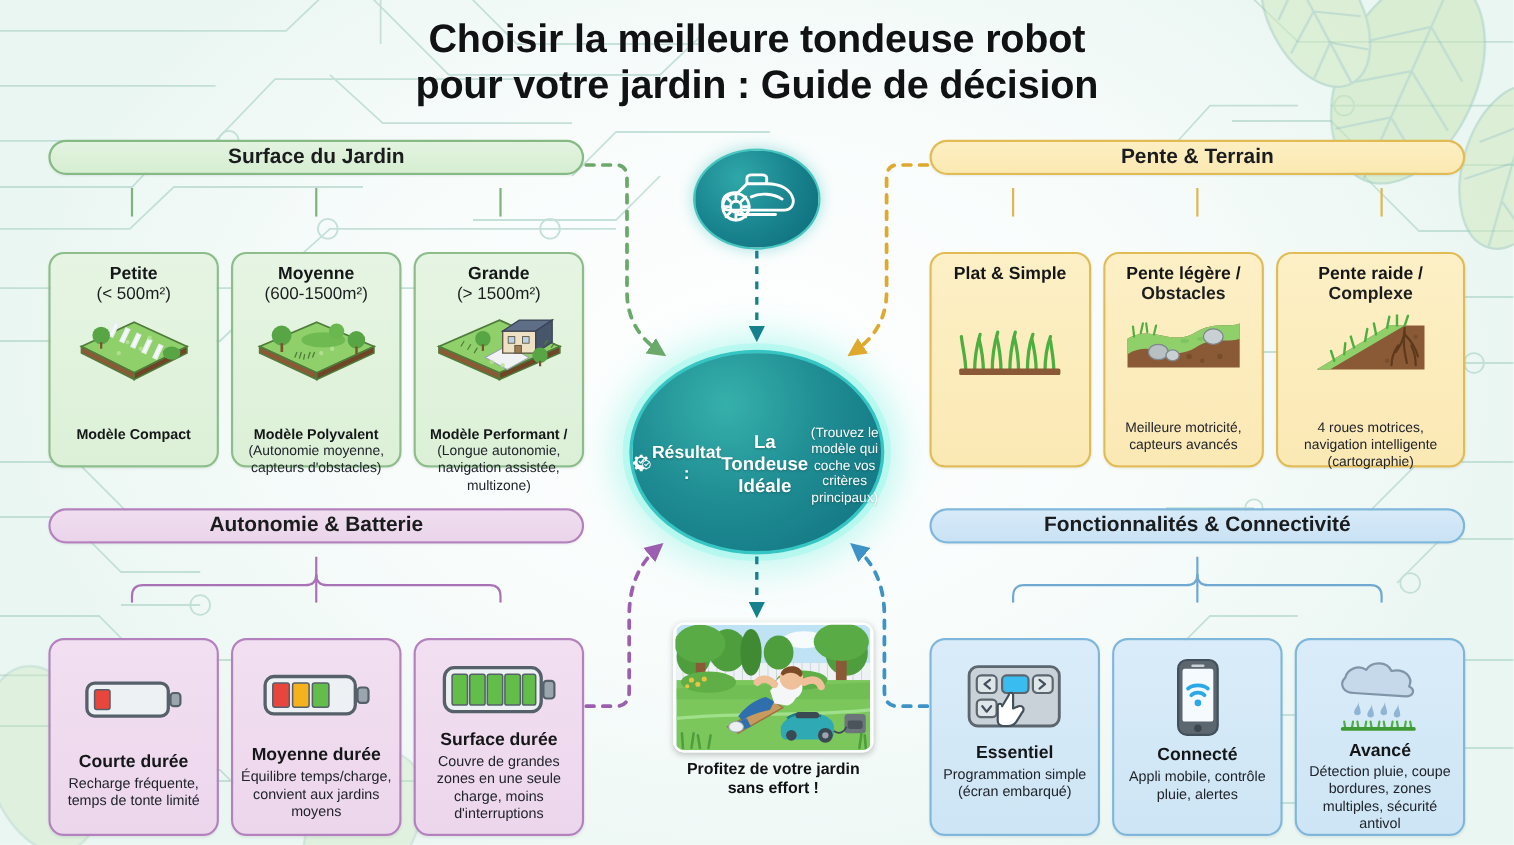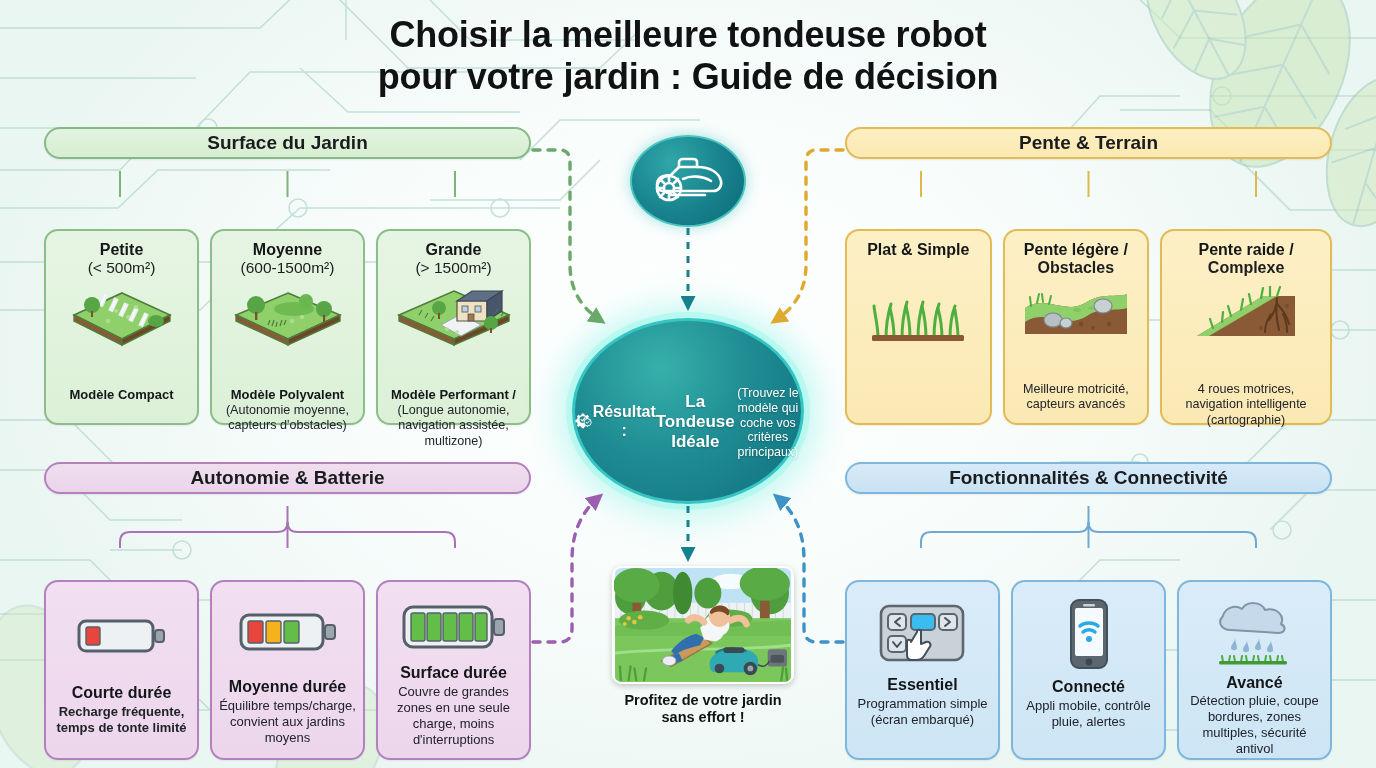--- a/index.html
+++ b/index.html
@@ -407,21 +407,21 @@
     <div class="cards" style="margin-top:86px;">
       <div class="card" style="width:155px; height:180px;">
         <div class="card-art" style="margin-top:12px;margin-bottom:12px;">
           <svg width="92" height="48" viewBox="0 0 92 48">
             <rect x="3" y="10" width="74" height="30" rx="7" fill="#eef1f4" stroke="#56606a" stroke-width="3"></rect>
             <rect x="79" y="19" width="9" height="12" rx="3" fill="#9aa5ae" stroke="#56606a" stroke-width="2"></rect>
             <rect x="10" y="16" width="14" height="18" rx="2" fill="#e8463c" stroke="#56606a" stroke-width="1.4"></rect>
           </svg>
         </div>
         <div class="card-title" style="margin-top:6px;">Courte durée</div>
-        <div class="card-desc" style="font-size:13px;margin-top:2px;font-weight:bold;">Recharge fréquente, temps de tonte limité</div>
+        <div class="card-desc" style="font-size:13px;margin-top:2px;">Recharge fréquente, temps de tonte limité</div>
       </div>
       <div class="card" style="width:155px; height:180px;">
         <div class="card-art" style="margin-top:10px;margin-bottom:10px;">
           <svg width="100" height="52" viewBox="0 0 100 52">
             <rect x="3" y="9" width="82" height="34" rx="8" fill="#eef1f4" stroke="#56606a" stroke-width="3"></rect>
             <rect x="87" y="19" width="10" height="14" rx="3" fill="#9aa5ae" stroke="#56606a" stroke-width="2"></rect>
             <rect x="10" y="15" width="15" height="22" rx="2" fill="#e8463c" stroke="#56606a" stroke-width="1.4"></rect>
             <rect x="28" y="15" width="15" height="22" rx="2" fill="#f5b21c" stroke="#56606a" stroke-width="1.4"></rect>
             <rect x="46" y="15" width="15" height="22" rx="2" fill="#62bd49" stroke="#56606a" stroke-width="1.4"></rect>
           </svg>

